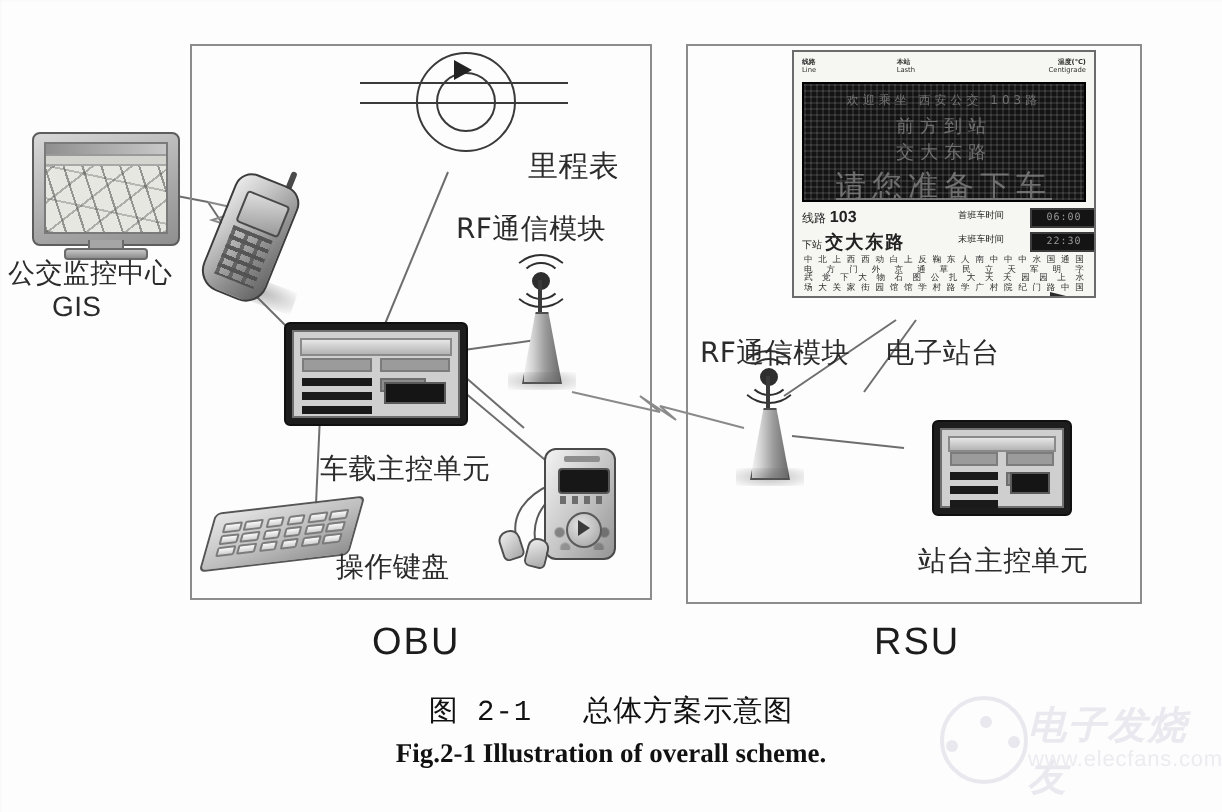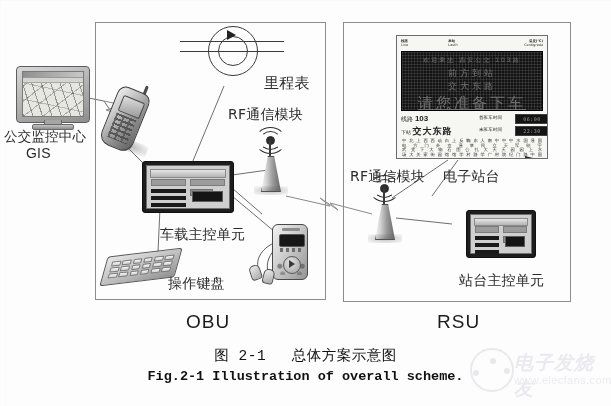--- a/index.html
+++ b/index.html
@@ -274,21 +274,21 @@
   
   .earbud {
     position: absolute; width: 9px; height: 13px;
     background: linear-gradient(150deg,#efefef,#a8a8a8);
     border: 1px solid #4f4f4f; border-radius: 5px 5px 3px 3px;
   }
 
   
   .board {
     position: absolute;
-    left: 396px; top: 35px;
+    left: 396px; top: 25px;
     width: 152px; height: 124px;
     background: #f6f6f2;
     border: 1.4px solid #6b6b6b;
     box-sizing: border-box;
     padding: 3px 4px;
     overflow: hidden;
   }
   .board-hdr {
     display: flex; height: 11px; font-size: 3.4px; line-height: 1.25;
     color: #2e2e2e; font-family: "DejaVu Sans", sans-serif;
@@ -384,21 +384,21 @@
   
   .cap-cn {
     position: absolute; left: 0; right: 0; top: 346px;
     text-align: center; font-size: 14.5px; color: #111;
     font-family: "DejaVu Sans", sans-serif; letter-spacing: .5px;
   }
   .cap-cn .num { font-family: Liberation Mono, monospace; }
   .cap-en {
     position: absolute; left: 0; right: 0; top: 369px;
     text-align: center; font-size: 13.5px; color: #111;
-    font-family: Liberation Mono, monospace; font-weight: bold;
+    font-family: Liberation Serif, serif; font-weight: bold;
   }
 </style>
 </head>
 <body>
 
 <div id="page">
   <div class="paper"></div>
 
   <svg id="wires" width="611" height="406">
     <g stroke="#6e6e6e" stroke-width="1" fill="none">

